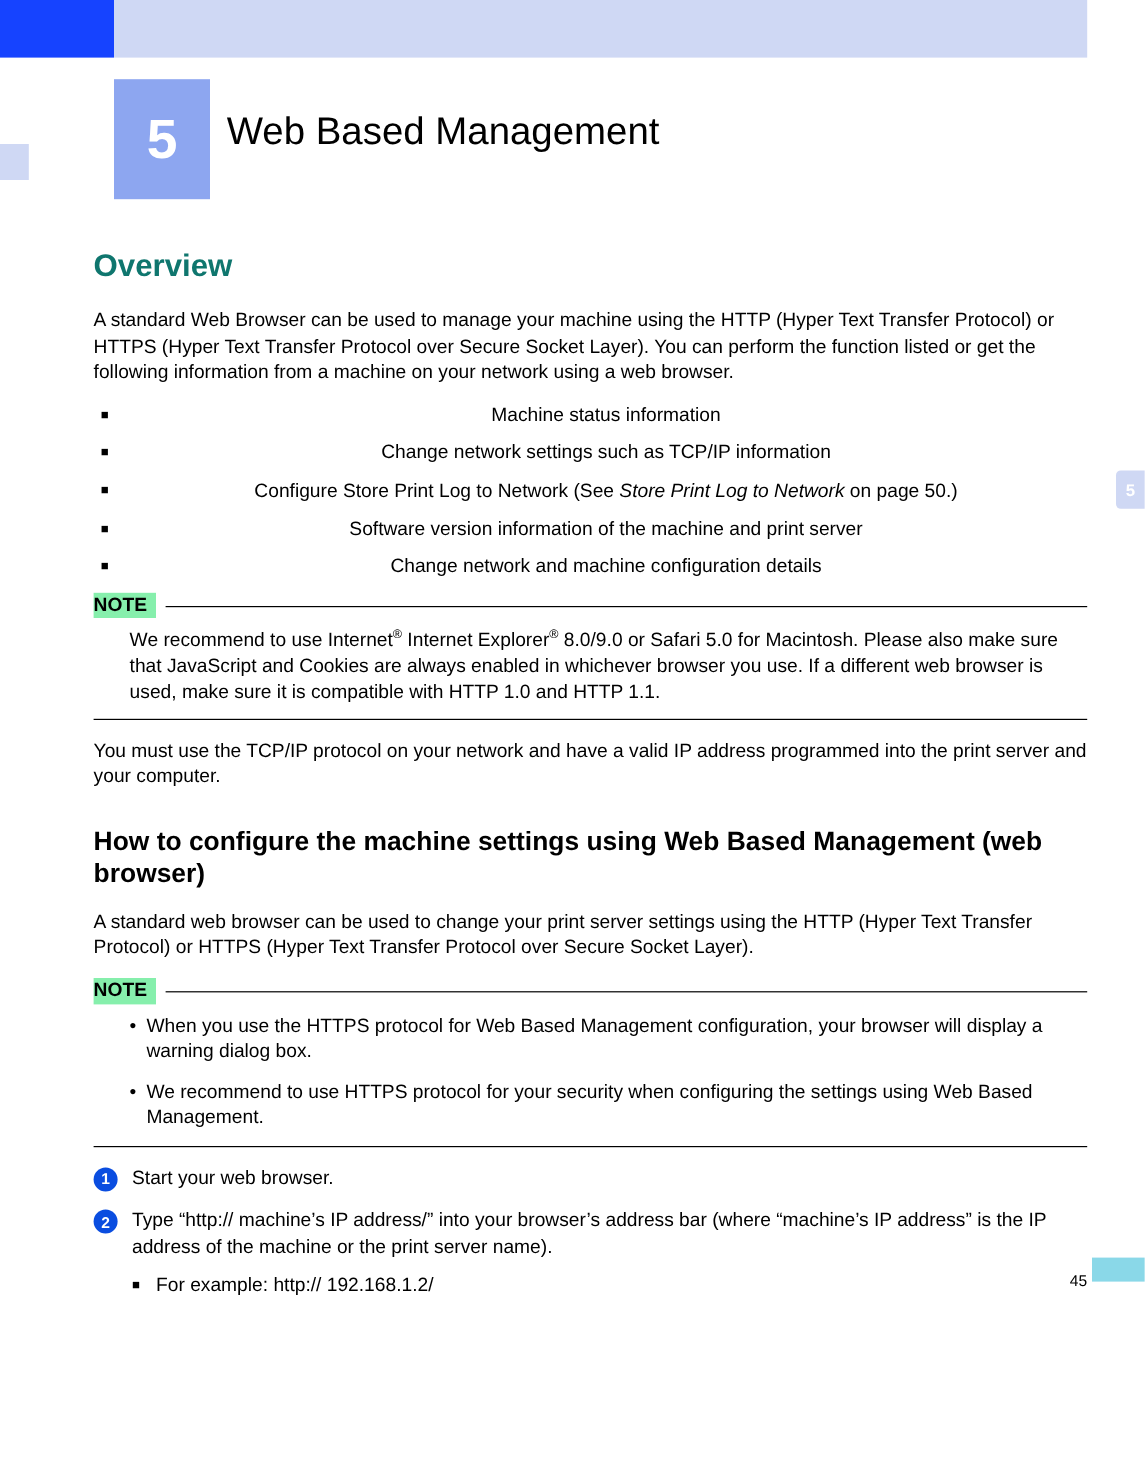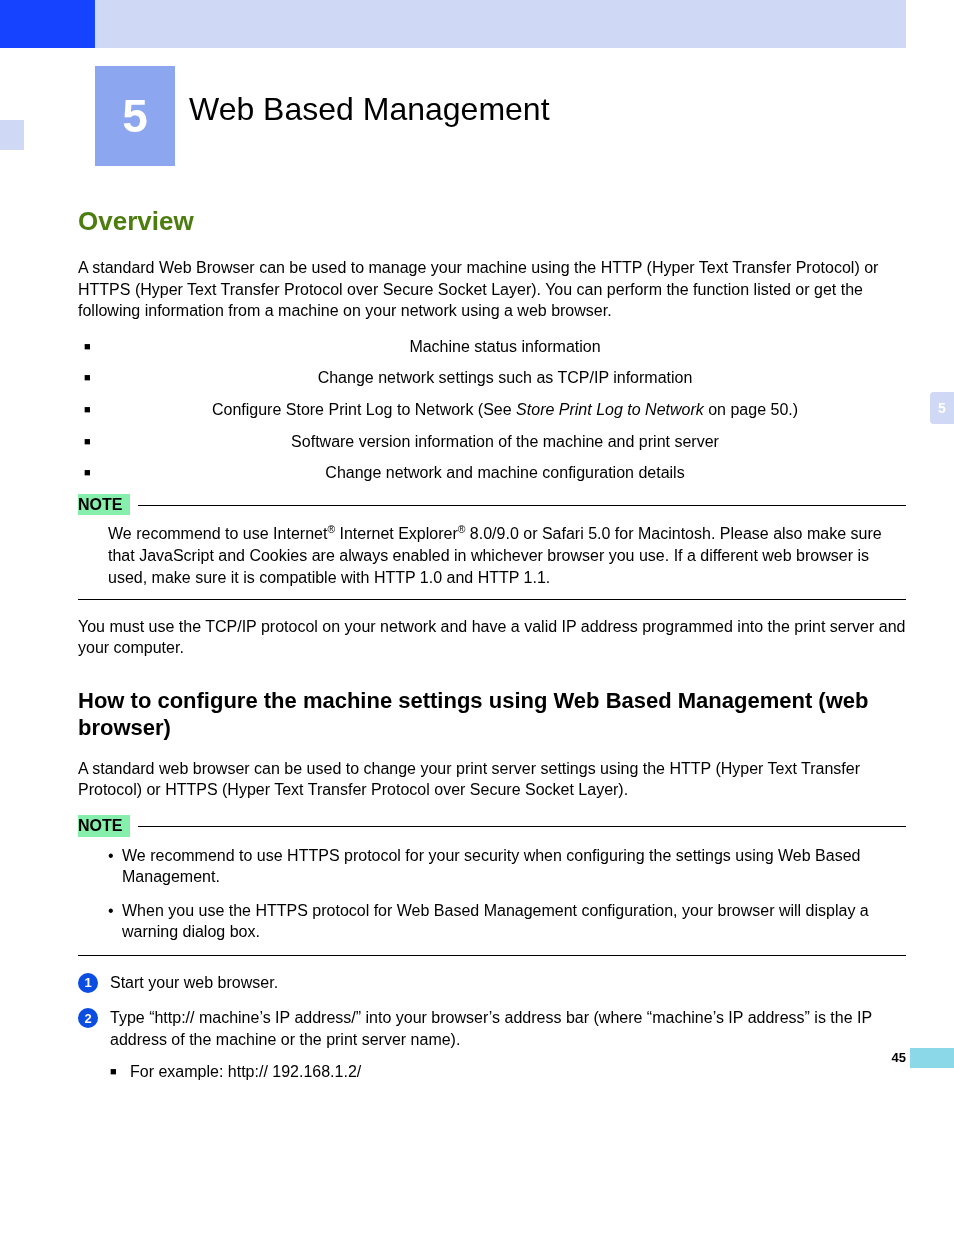--- a/index.html
+++ b/index.html
@@ -52,21 +52,21 @@
   }
   .content {
     margin-left: 78px;
     margin-right: 48px;
     margin-top: 38px;
   }
   h2.section {
     font-size: 26px;
     font-weight: bold;
     margin-bottom: 18px;
-    color: #4d7c0f;
+    color: #0f766e;
   }
   h2.subsection {
     font-size: 22px;
     font-weight: bold;
     margin-top: 28px;
     margin-bottom: 16px;
     line-height: 1.25;
   }
   .para {
     font-size: 16px;
@@ -190,23 +190,23 @@
     position: absolute;
     right: 0;
     bottom: 28px;
     width: 44px;
     height: 20px;
     background: #8ad8e8;
   }
   .page-num {
     position: absolute;
     right: 48px;
-    bottom: 30px;
+    bottom: 20px;
     font-size: 13px;
-    font-weight: bold;
+    font-weight: normal;
   }
   .left-chapter-marker {
     position: absolute;
     left: 0;
     top: 120px;
     width: 24px;
     height: 30px;
     background: #cfd8f4;
   }
 </style>
@@ -258,22 +258,22 @@
 
   <h2 class="subsection">How to configure the machine settings using Web Based Management (web browser)</h2>
 
   <p class="para">A standard web browser can be used to change your print server settings using the HTTP (Hyper Text Transfer Protocol) or HTTPS (Hyper Text Transfer Protocol over Secure Socket Layer).</p>
 
   <div class="note-header">
     <span class="note-label">NOTE</span>
   </div>
   <div class="note-body">
     <ul class="dot">
+      <li>When you use the HTTPS protocol for Web Based Management configuration, your browser will display a warning dialog box.</li>
       <li>We recommend to use HTTPS protocol for your security when configuring the settings using Web Based Management.</li>
-      <li>When you use the HTTPS protocol for Web Based Management configuration, your browser will display a warning dialog box.</li>
     </ul>
   </div>
   <div class="note-end"></div>
 
   <div class="step-row">
     <div class="step-circle">1</div>
     <div class="step-text">Start your web browser.</div>
   </div>
 
   <div class="step-row">

